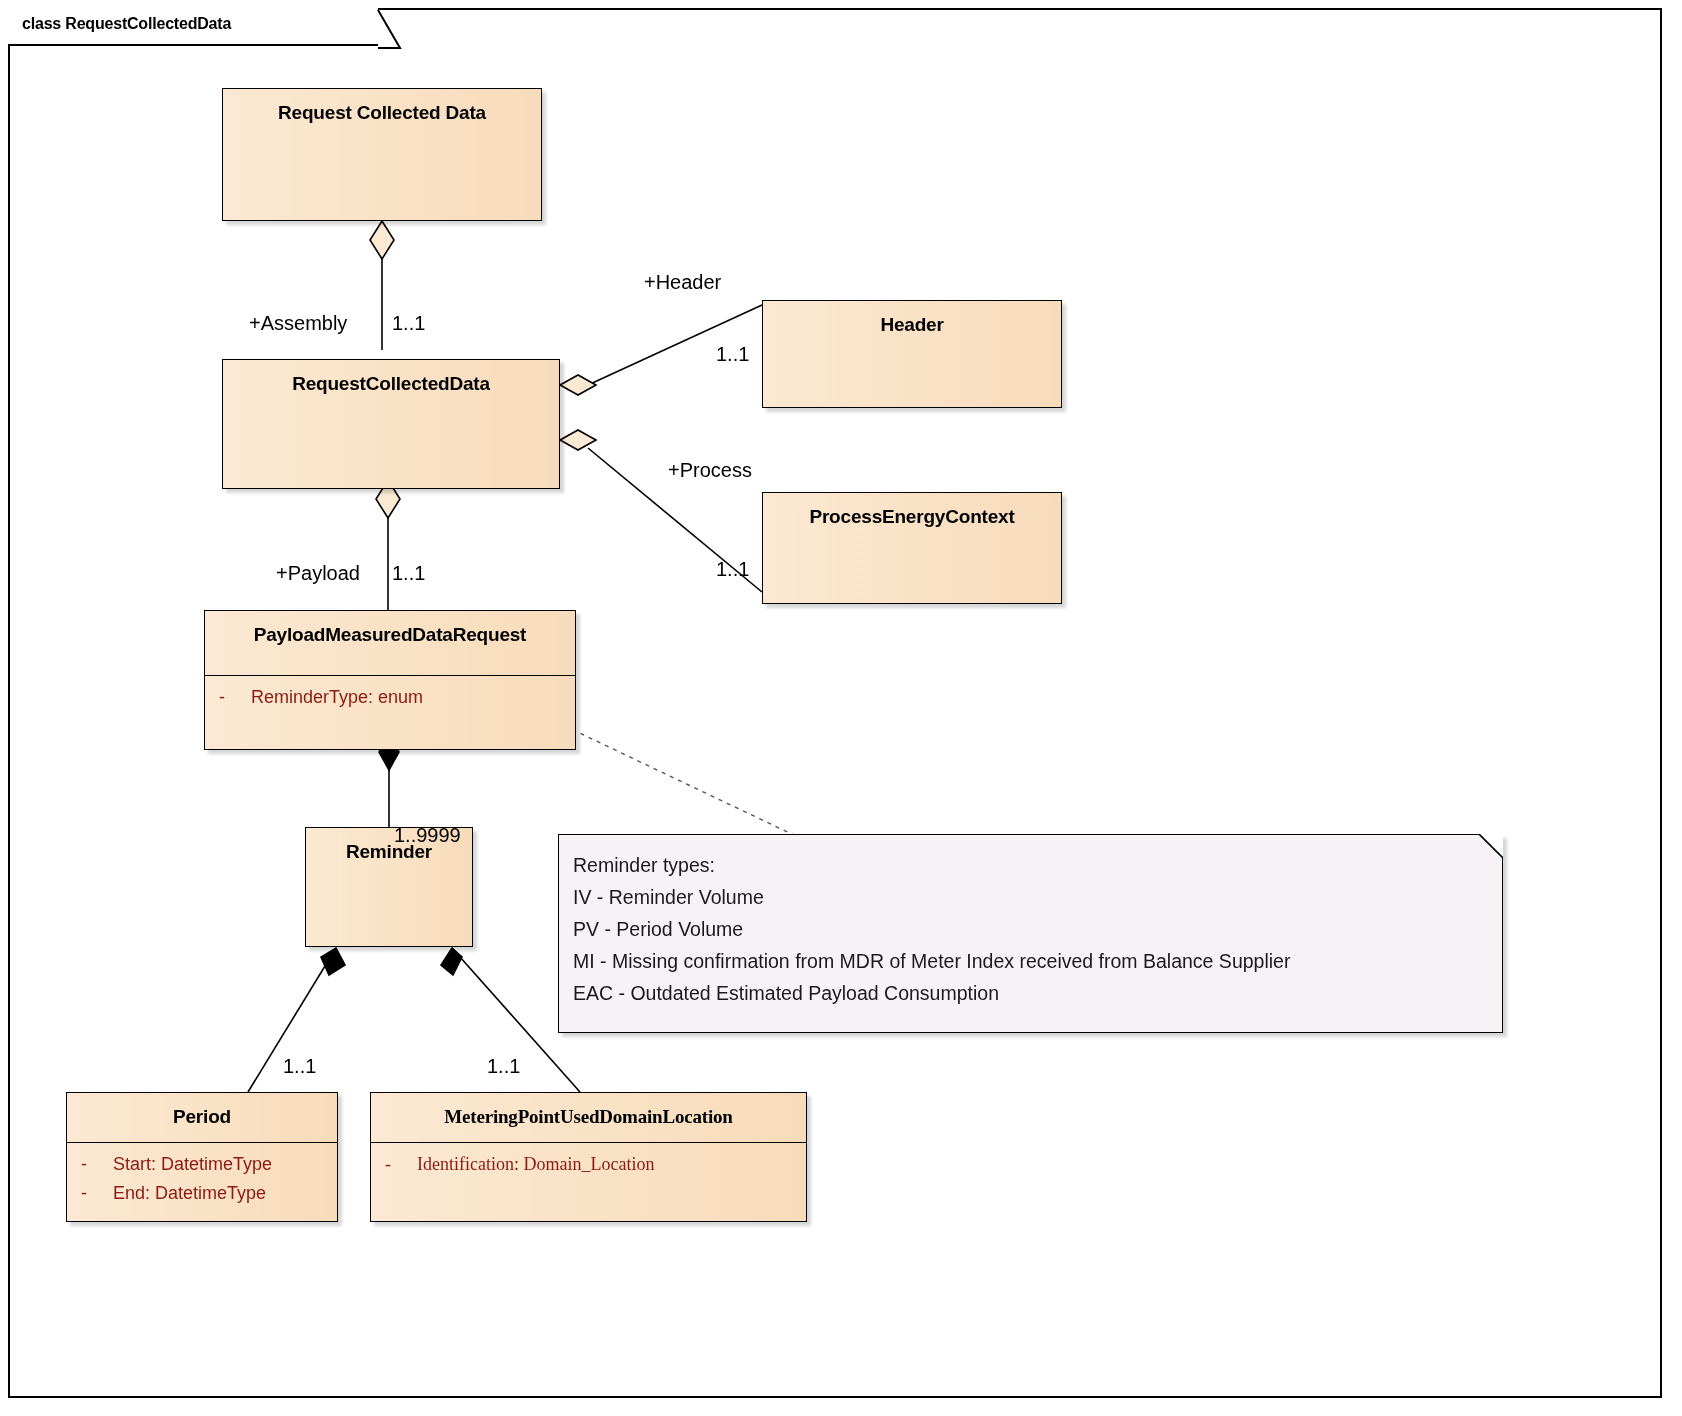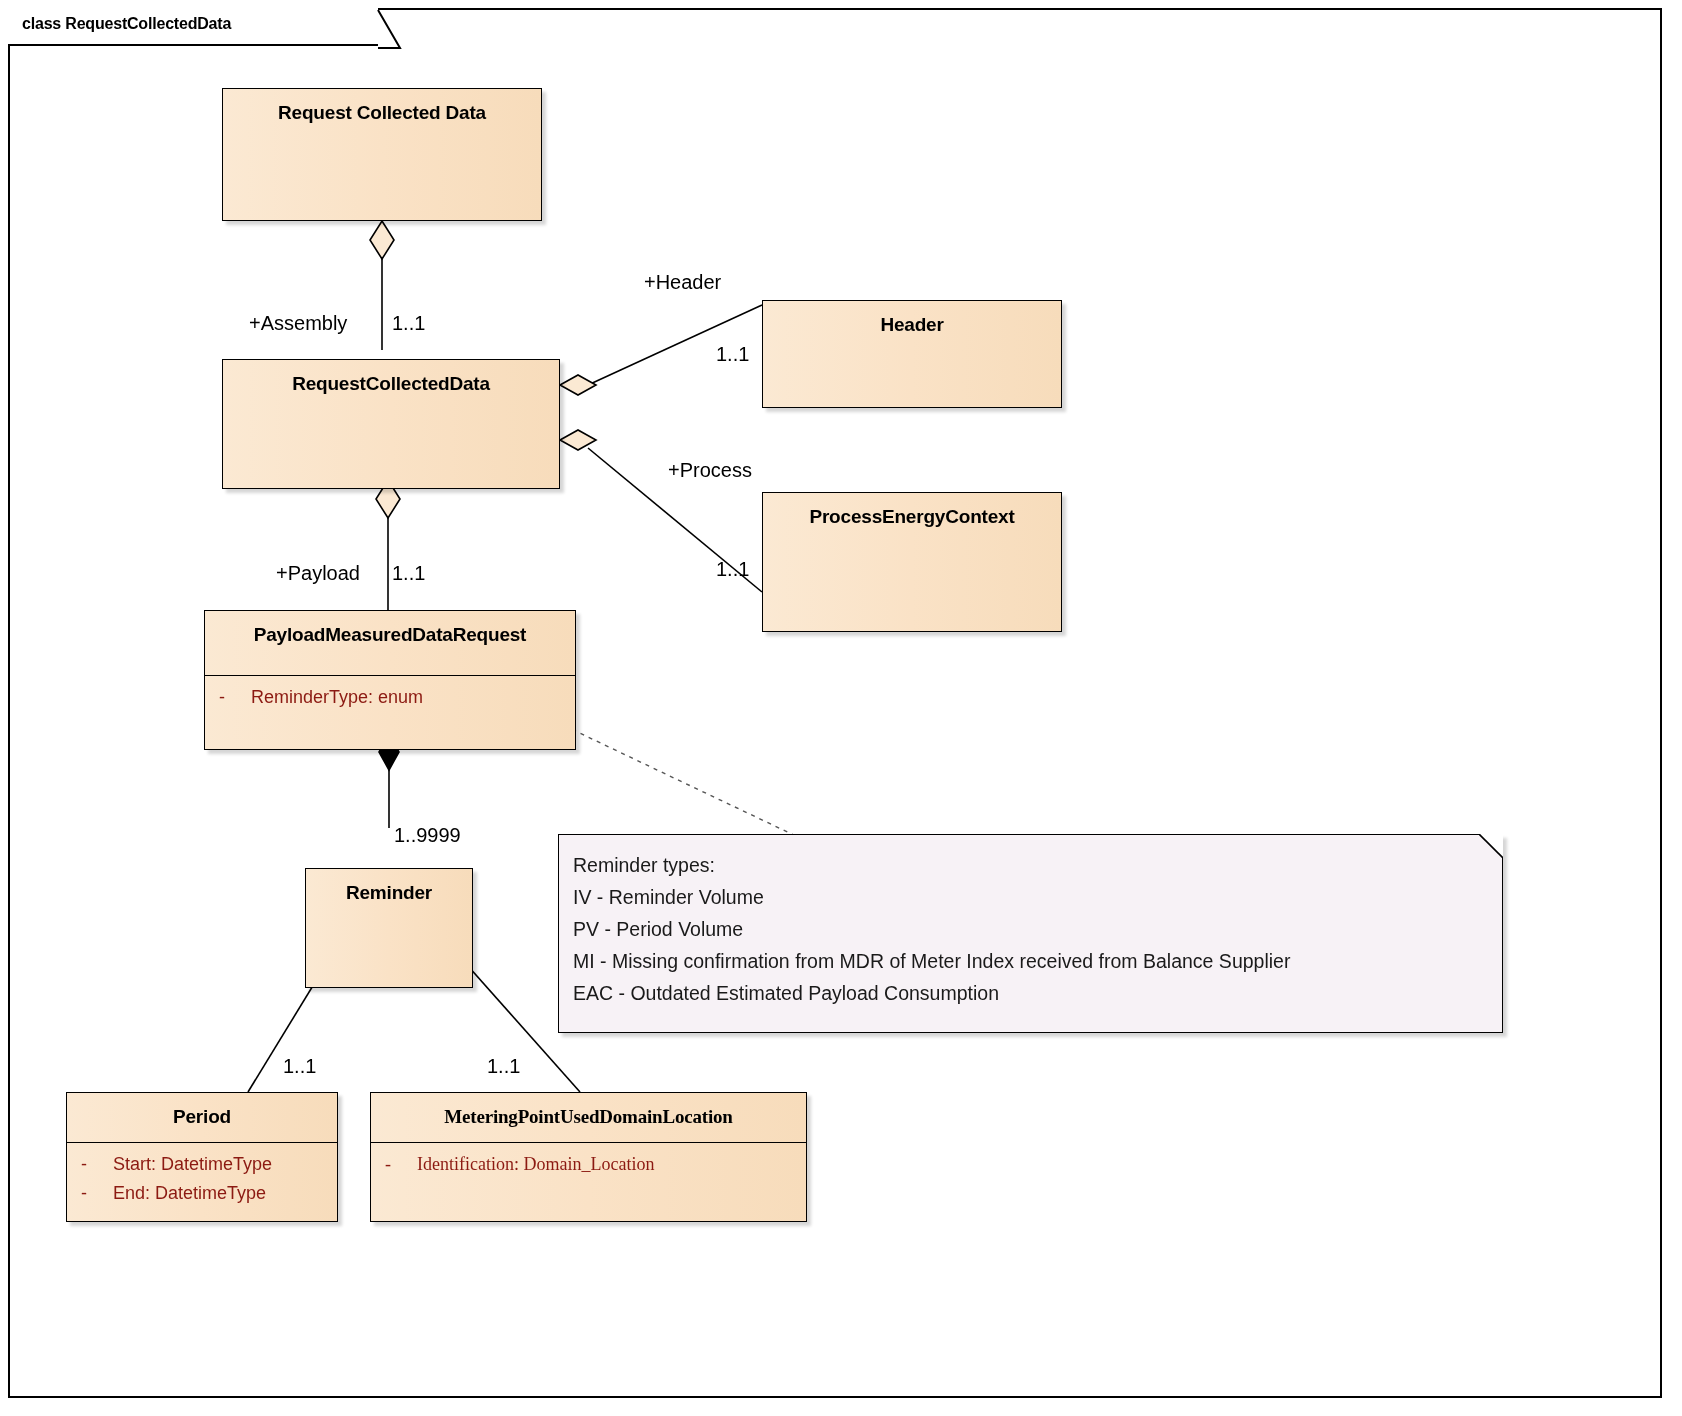--- a/index.html
+++ b/index.html
@@ -175,35 +175,35 @@
   </div>
 
   <div class="uml-class" style="left:222px; top:359px; width:338px; height:130px;">
     <div class="uml-name">RequestCollectedData</div>
   </div>
 
   <div class="uml-class" style="left:762px; top:268px; width:300px; height:108px;margin-top:32px;">
     <div class="uml-name">Header</div>
   </div>
 
-  <div class="uml-class" style="left:762px; top:492px; width:300px; height:140px;">
+  <div class="uml-class" style="left:762px; top:492px; width:300px; height:112px;">
     <div class="uml-name">ProcessEnergyContext</div>
   </div>
 
   <div class="uml-class" style="left:204px; top:610px; width:372px; height:140px;">
     <div class="uml-name">PayloadMeasuredDataRequest</div>
     <div class="uml-compartment" style="margin-top:29px;">
       <div class="uml-attr">
         <span class="vis">-</span>
         <span>ReminderType: enum</span>
       </div>
     </div>
   </div>
 
-  <div class="uml-class" style="left:305px; top:868px; width:168px; height:120px;">
+  <div class="uml-class" style="left:305px; top:827px; width:168px; height:120px;">
     <div class="uml-name">Reminder</div>
   </div>
 
   <div class="uml-class" style="left:66px; top:1092px; width:272px; height:130px;">
     <div class="uml-name">Period</div>
     <div class="uml-compartment" style="margin-top:14px; padding-bottom:5px;">
       <div class="uml-attr">
         <span class="vis">-</span>
         <span>Start: DatetimeType</span>
       </div>

